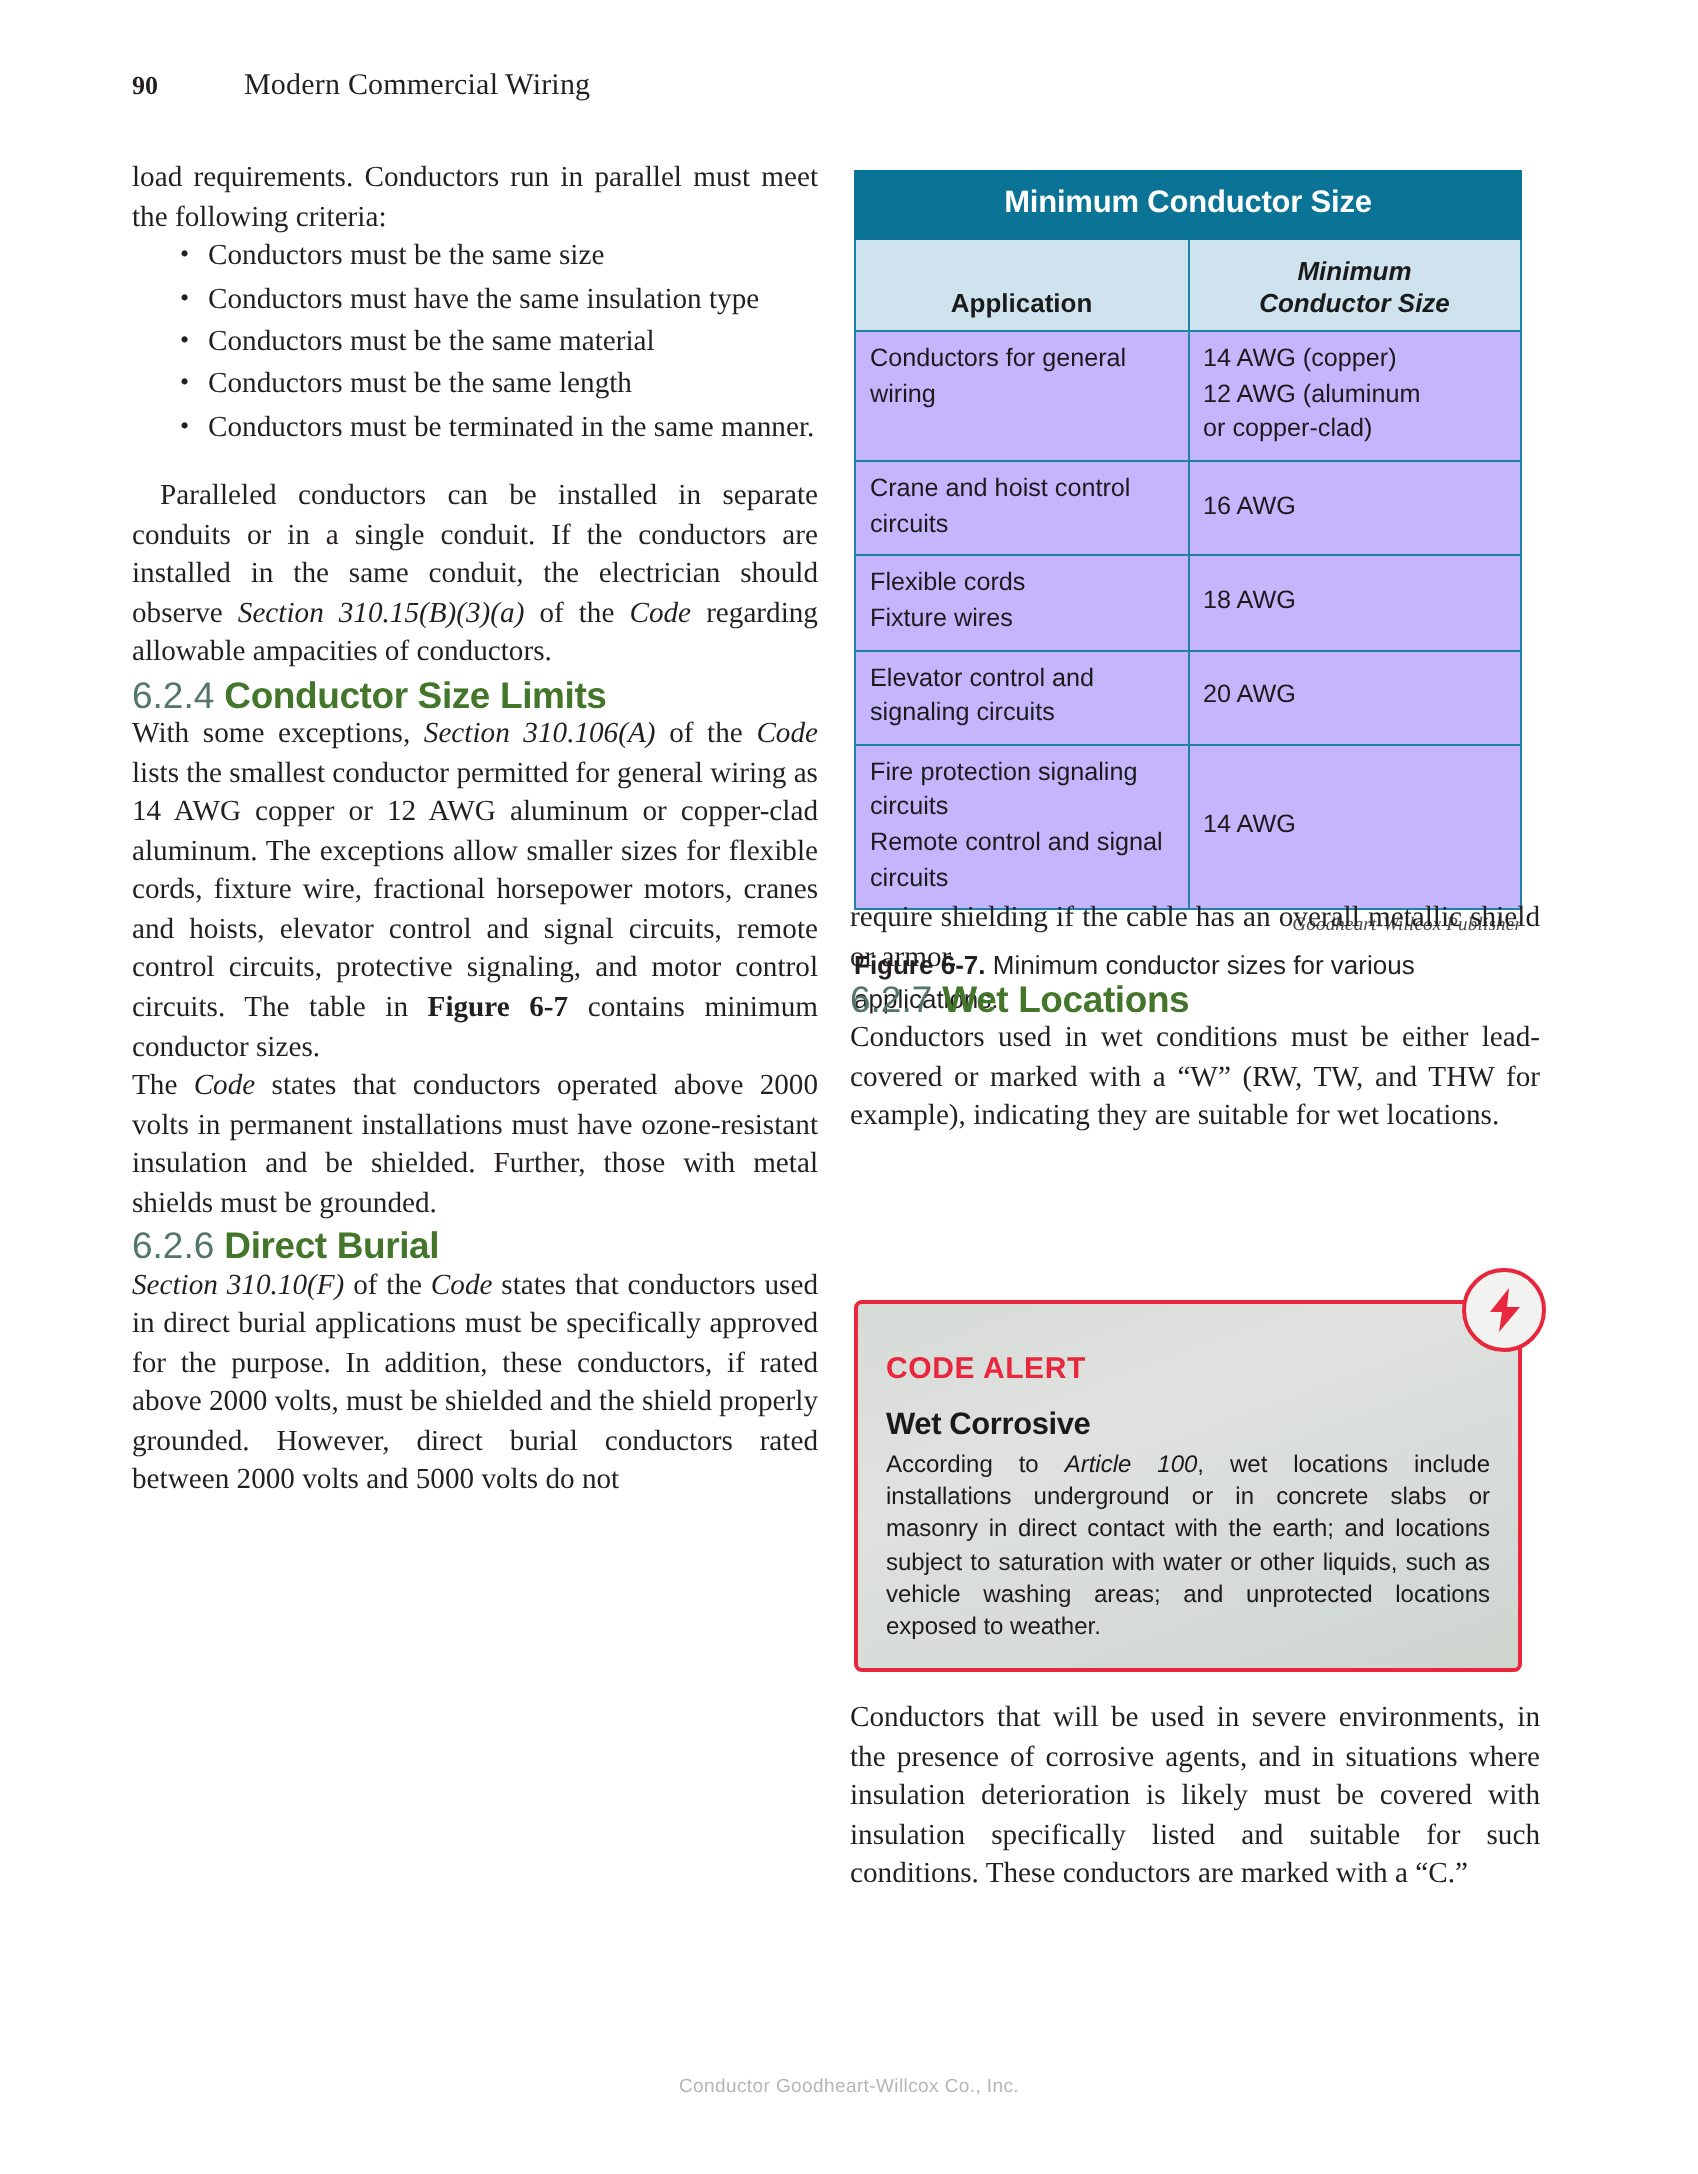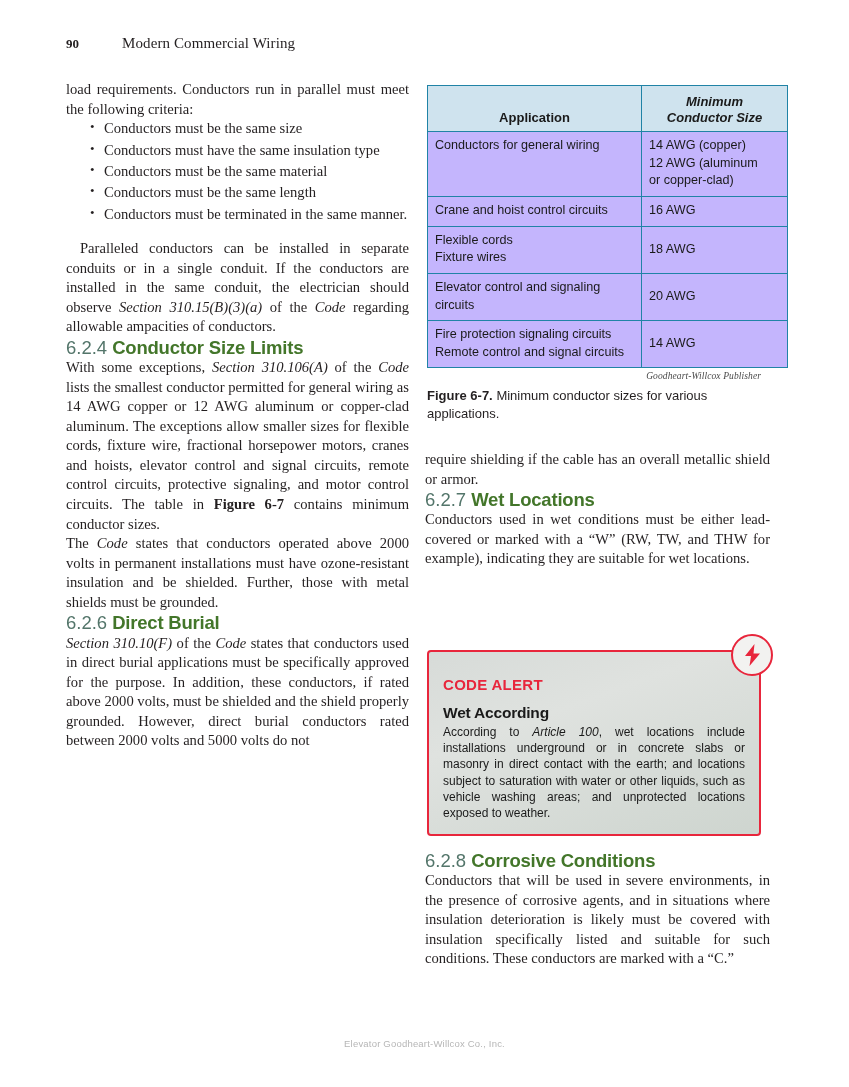--- a/index.html
+++ b/index.html
@@ -258,20 +258,23 @@
   <p class="body sec-gap-after"><span>The </span><span class="it">Code</span><span> states that conductors operated above 2000 volts in permanent installations must have ozone-resistant insulation and be shielded. Further, those with metal shields must be grounded.</span></p>
 
   <h2 class="sec sec-gap-before"><span class="num">6.2.6</span><span>Direct Burial</span></h2>
 
   <p class="body sec-gap-after"><span class="it">Section 310.10(F)</span><span> of the </span><span class="it">Code</span><span> states that conductors used in direct burial applications must be specifically approved for the purpose. In addition, these conductors, if rated above 2000 volts, must be shielded and the shield properly grounded. However, direct burial conductors rated between 2000 volts and 5000 volts do not</span></p>
 </div>
 
 <div class="figure-wrap">
   <table class="tbl">
     <tbody>
+        <tr>
+      <td class="tbl-title" colspan="2">Minimum Conductor Size</td>
+    </tr>
     <tr>
       <td class="tbl-subhead" style="width:201px;">Application</td>
       <td class="tbl-subhead" style="width:133px;font-style:italic;">
         <span>Minimum</span><br>
         <span>Conductor Size</span>
       </td>
     </tr>
 
     <tr>
       <td class="tbl-cell">
@@ -340,23 +343,22 @@
   <p class="body sec-gap-after">Conductors used in wet conditions must be either lead-covered or marked with a “W” (RW, TW, and THW for example), indicating they are suitable for wet locations.</p>
 </div>
 
 <div class="alert">
   <div class="alert-badge">
     <svg width="17" height="22" viewBox="0 0 17 22" aria-hidden="true">
       <polygon points="10.5,0 1,12 7,12 5.5,22 16,9.5 9.5,9.5" fill="#e8263c"></polygon>
     </svg>
   </div>
   <div class="alert-kicker">CODE ALERT</div>
-  <div class="alert-title">Wet According</div>
+  <div class="alert-title">Wet Corrosive</div>
   <p class="alert-body"><span>According to </span><span class="it">Article 100</span><span>, wet locations include installations underground or in concrete slabs or masonry in direct contact with the earth; and locations subject to saturation with water or other liquids, such as vehicle washing areas; and unprotected locations exposed to weather.</span></p>
 </div>
 
 <div class="col" style="left:425px; top:850px; width:345px;">
-  <h2 class="sec"><span class="num">6.2.8</span><span>Corrosive Conditions</span></h2>
 
   <p class="body sec-gap-after">Conductors that will be used in severe environments, in the presence of corrosive agents, and in situations where insulation deterioration is likely must be covered with insulation specifically listed and suitable for such conditions. These conductors are marked with a “C.”</p>
 </div>
 
-<div class="footer">Elevator Goodheart-Willcox Co., Inc.</div>
+<div class="footer">Conductor Goodheart-Willcox Co., Inc.</div>
 
 </body></html>

